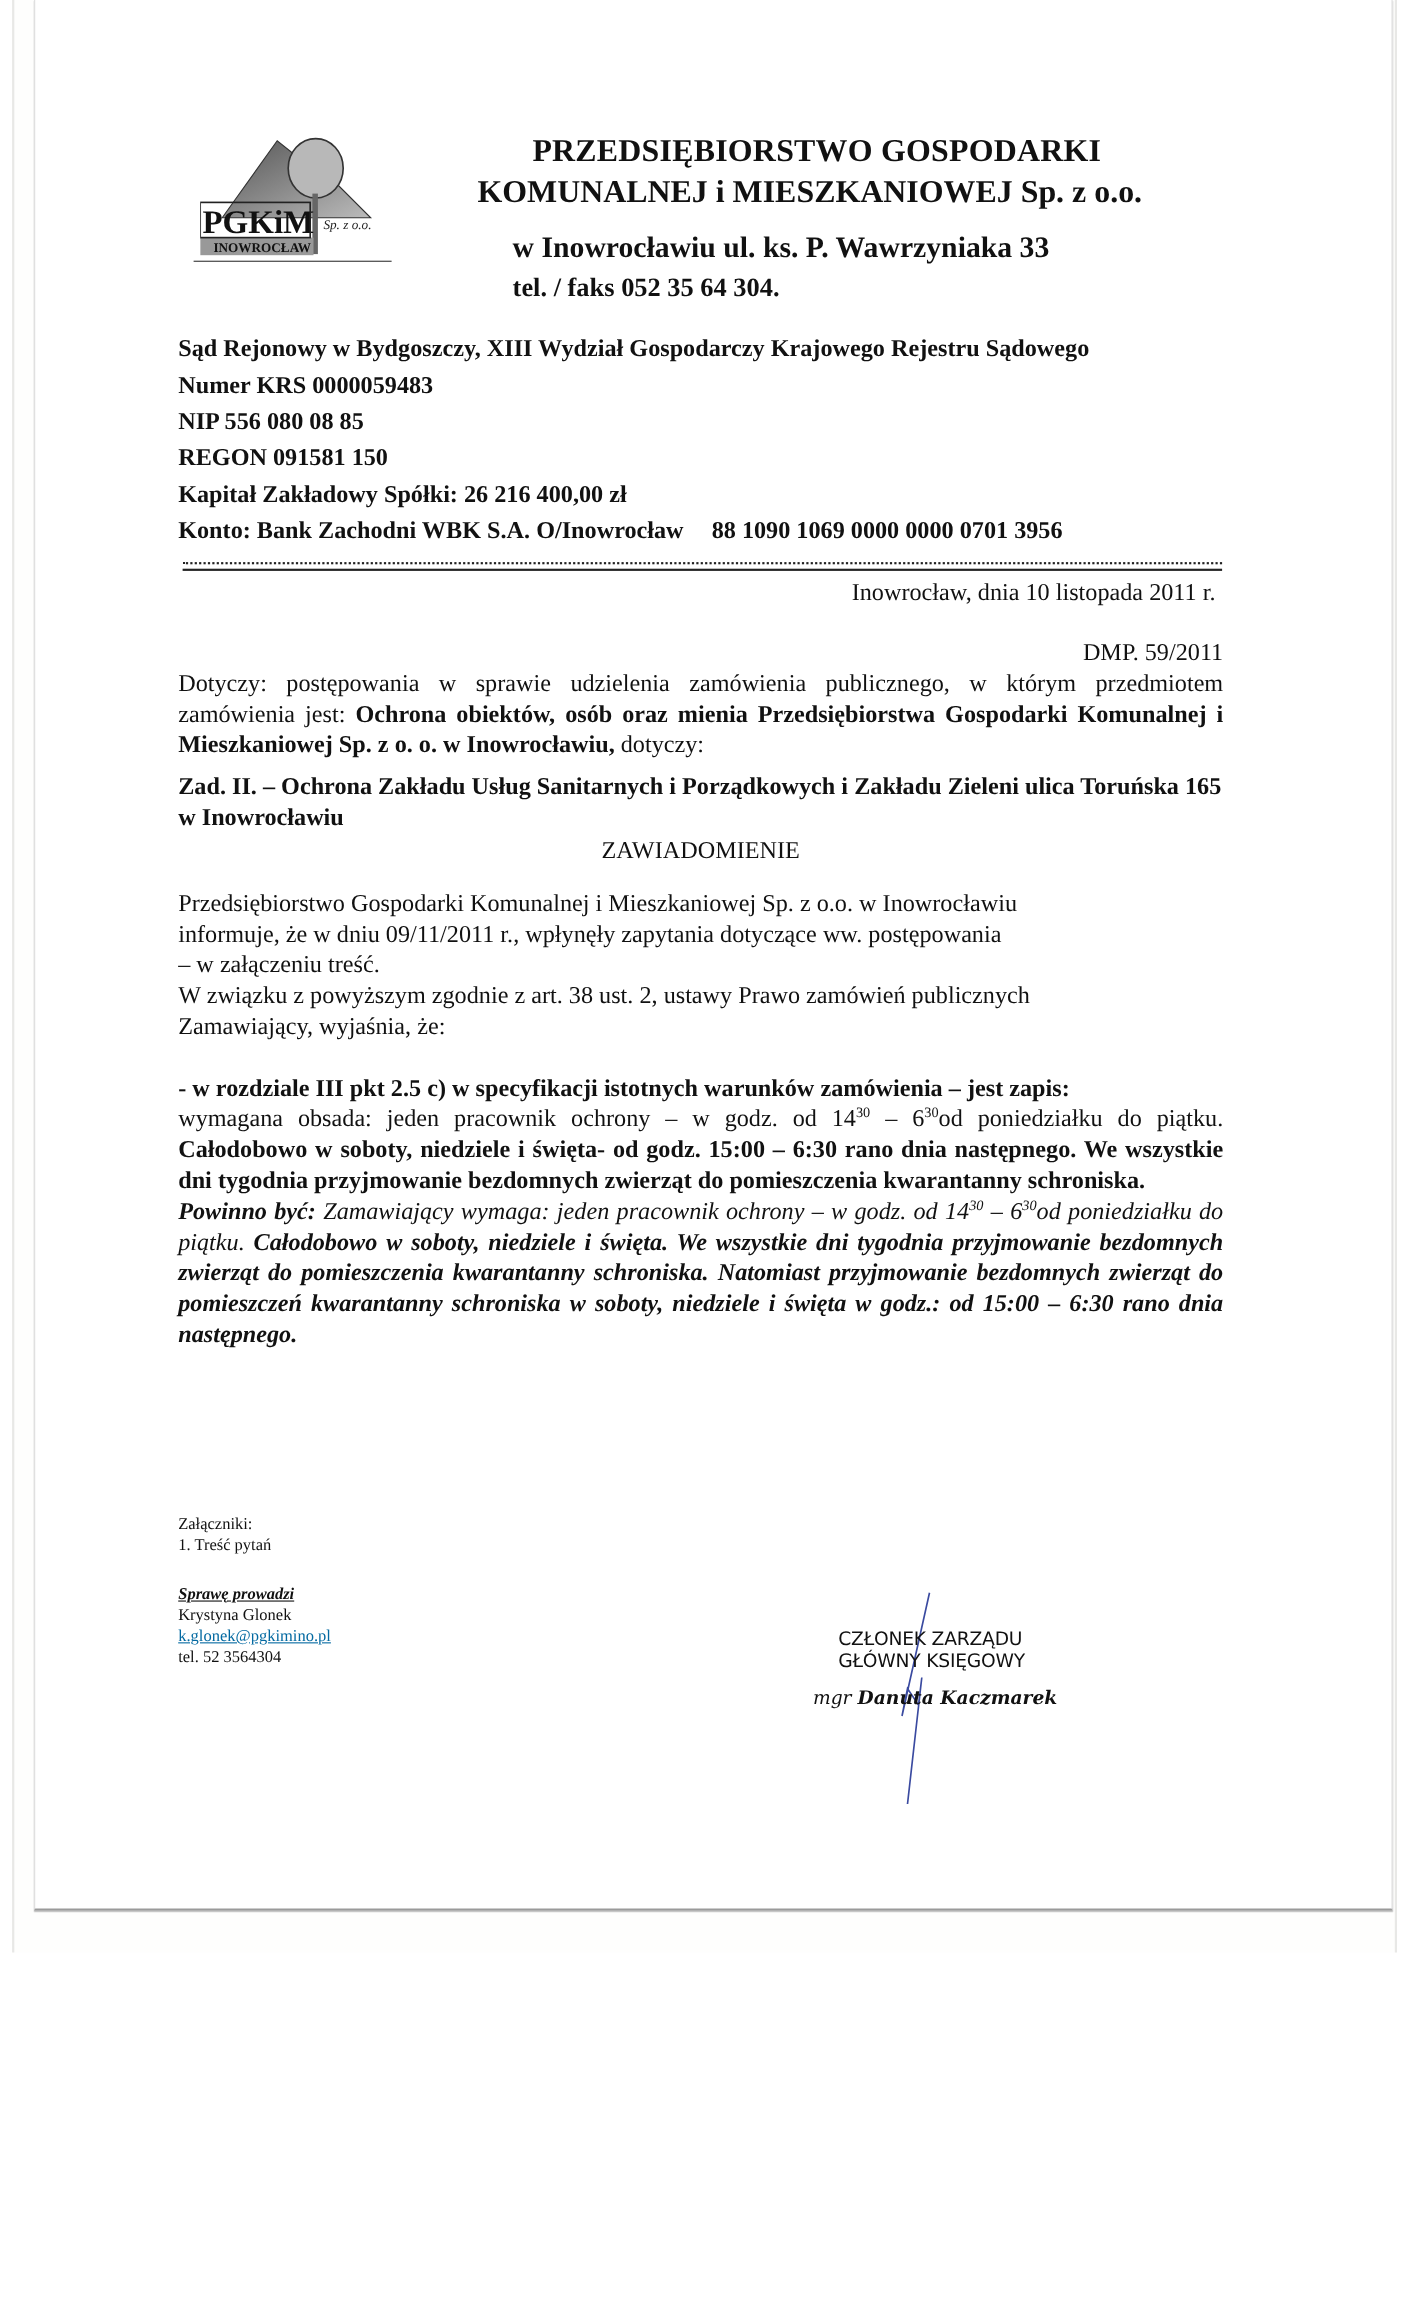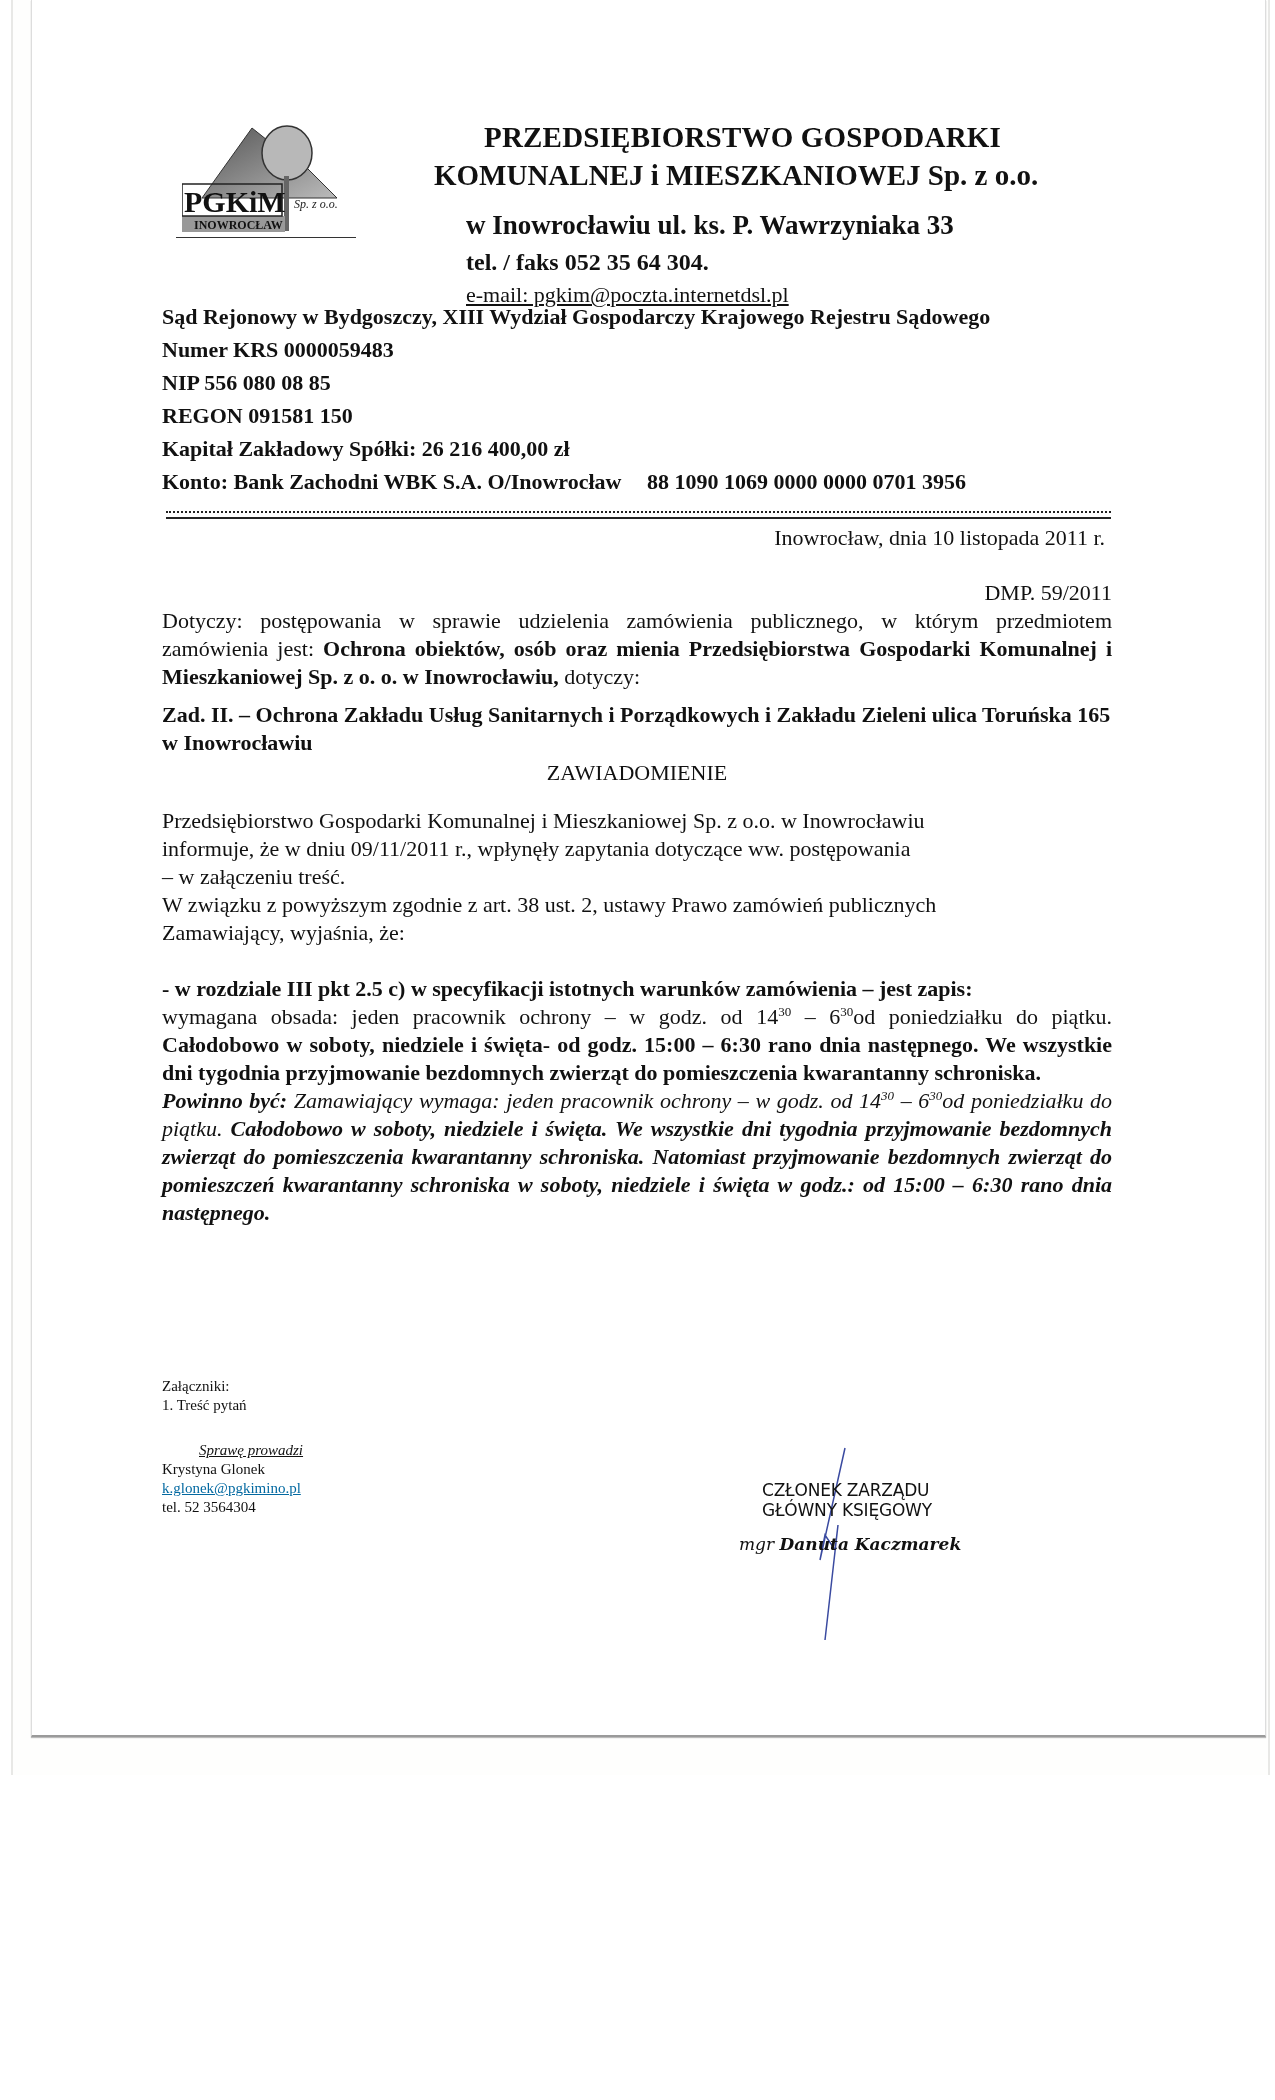--- a/index.html
+++ b/index.html
@@ -26,21 +26,21 @@
          border-top:2px dotted #222; border-bottom:2px solid #222; }
   .date { position:absolute; right:170px; top:525px; font-size:22px; }
   .body { position:absolute; left:162px; top:575px; width:950px; font-size:22px; line-height:28px; }
   .just { text-align:justify; text-align-last:left; }
   p { margin:0; }
   .ref { margin-top:4px;text-align:right; }
   .mt18 { margin-top:10px; }
   .center { text-align:center; }
   sup { font-size:13px; vertical-align:super; line-height:0; }
   .small { position:absolute; left:162px; top:1377px; font-size:15px; line-height:19px; }
-  .small .u { text-decoration:underline; font-weight:normal; font-style:italic;margin-left:37px; }
+  .small .u { text-decoration:underline; font-weight:bold; font-style:italic; }
   .small .link { text-decoration:underline; color:#0369a1; }
   .sig { position:absolute; left:735px; top:1480px; width:300px; }
   .sig .t { font-family:"DejaVu Sans", sans-serif; font-size:17px; line-height:20px; padding-left:27px; letter-spacing:-0.2px; }
   .sig .n { font-family:"DejaVu Serif", serif; font-style:italic; font-size:17px; margin-top:14px; padding-left:4px; }
   .sig .n b { font-weight:bold; }
   .scrib { position:absolute; left:780px; top:1440px; width:90px; height:200px; }
 </style>
 </head>
 <body>
 
@@ -66,21 +66,20 @@
     <text x="12" y="111" font-family="Liberation Serif, serif" font-weight="bold" font-size="12" fill="#111">INOWROCŁAW</text>
   </svg>
 </div>
 <div class="logo-rule"></div>
 
 <div class="head">
   <div class="l1">PRZEDSIĘBIORSTWO GOSPODARKI</div>
   <div class="l2">KOMUNALNEJ i MIESZKANIOWEJ Sp. z o.o.</div>
   <div class="l3">w Inowrocławiu ul. ks. P. Wawrzyniaka 33</div>
   <div class="l4">tel. / faks 052 35 64 304.</div>
-  <div class="l5">e-mail: pgkim@poczta.internetdsl.pl</div>
 </div>
 
 <div class="reg">
   <div class="row">Sąd Rejonowy w Bydgoszczy, XIII Wydział Gospodarczy Krajowego Rejestru Sądowego</div>
   <div class="row">Numer KRS 0000059483</div>
   <div class="row">NIP 556 080 08 85</div>
   <div class="row">REGON 091581 150</div>
   <div class="row">Kapitał Zakładowy Spółki: 26 216 400,00 zł</div>
   <div class="row">
     <span>Konto: Bank Zachodni WBK S.A. O/Inowrocław</span>

